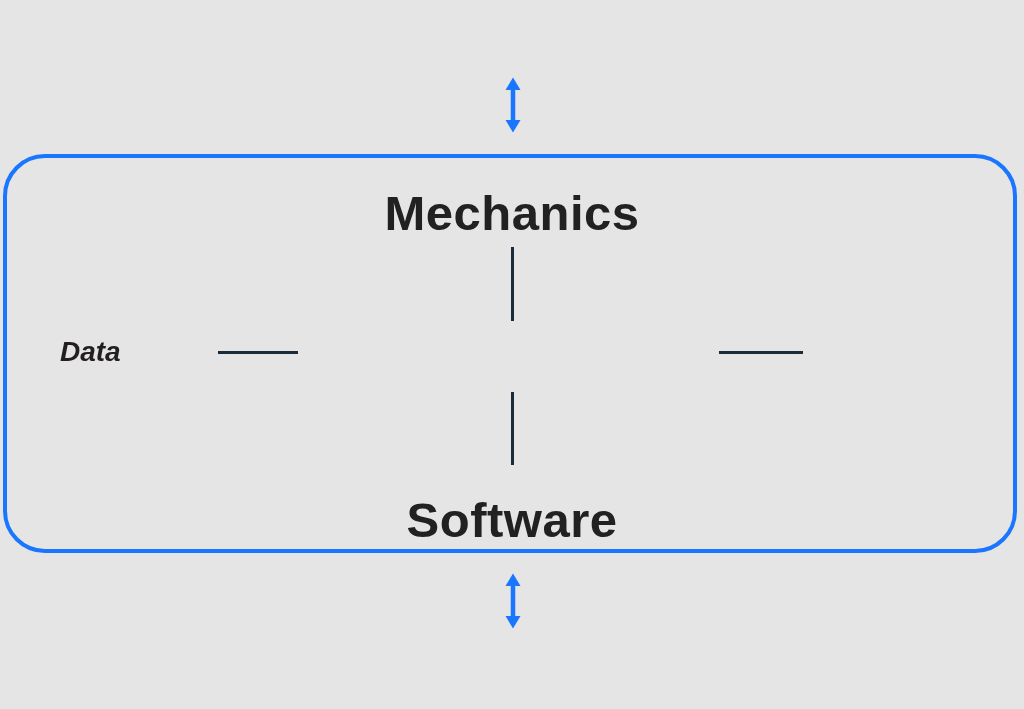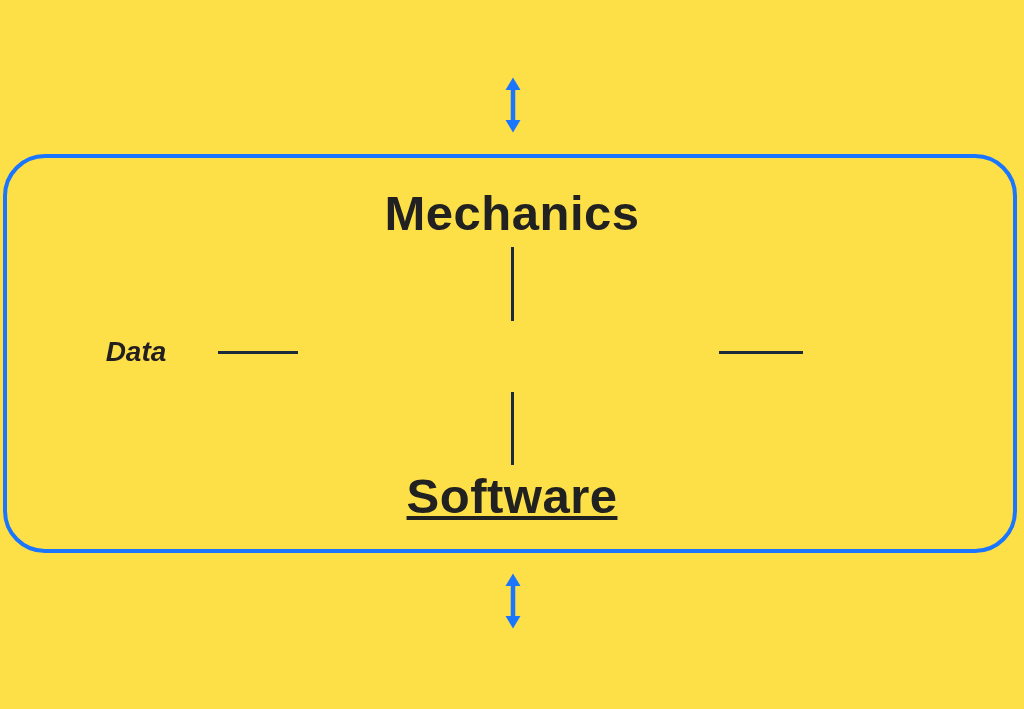--- a/index.html
+++ b/index.html
@@ -5,21 +5,21 @@
   html, body {
     margin: 0;
     padding: 0;
     background: #ffffff;
     font-family: "Liberation Sans", sans-serif;
   }
   .canvas {
     position: relative;
     width: 1024px;
     height: 709px;
-    background: #fde047;
+    background: #e5e5e5;
     overflow: hidden;
   }
   .boundary-box {
     position: absolute;
     left: 3px;
     top: 154px;
     width: 1014px;
     height: 399px;
     box-sizing: border-box;
     border: 4px solid #1a75ff;
@@ -32,25 +32,24 @@
     width: 100%;
     text-align: center;
     font-size: 49px;
     font-weight: 800;
     line-height: 60px;
     color: #212121;
     letter-spacing: 0.5px;
   }
   .label-top    { top: 183px; }
   .label-center { top: 321px; color: #1a75ff; }
-  .label-bottom { top: 466px; text-decoration: underline; }
+  .label-bottom { top: 490px; }
   .label-side {
     position: absolute;
     width: 152px;
-    text-align: center;
     font-size: 28px;
     font-style: italic;
     font-weight: 600;
     line-height: 40px;
     color: #231f20;
   }
   .label-data   { left: 60px;  top: 332px; }
   .label-energy { left: 822px; top: 332px; }
   .connector {
     position: absolute;

